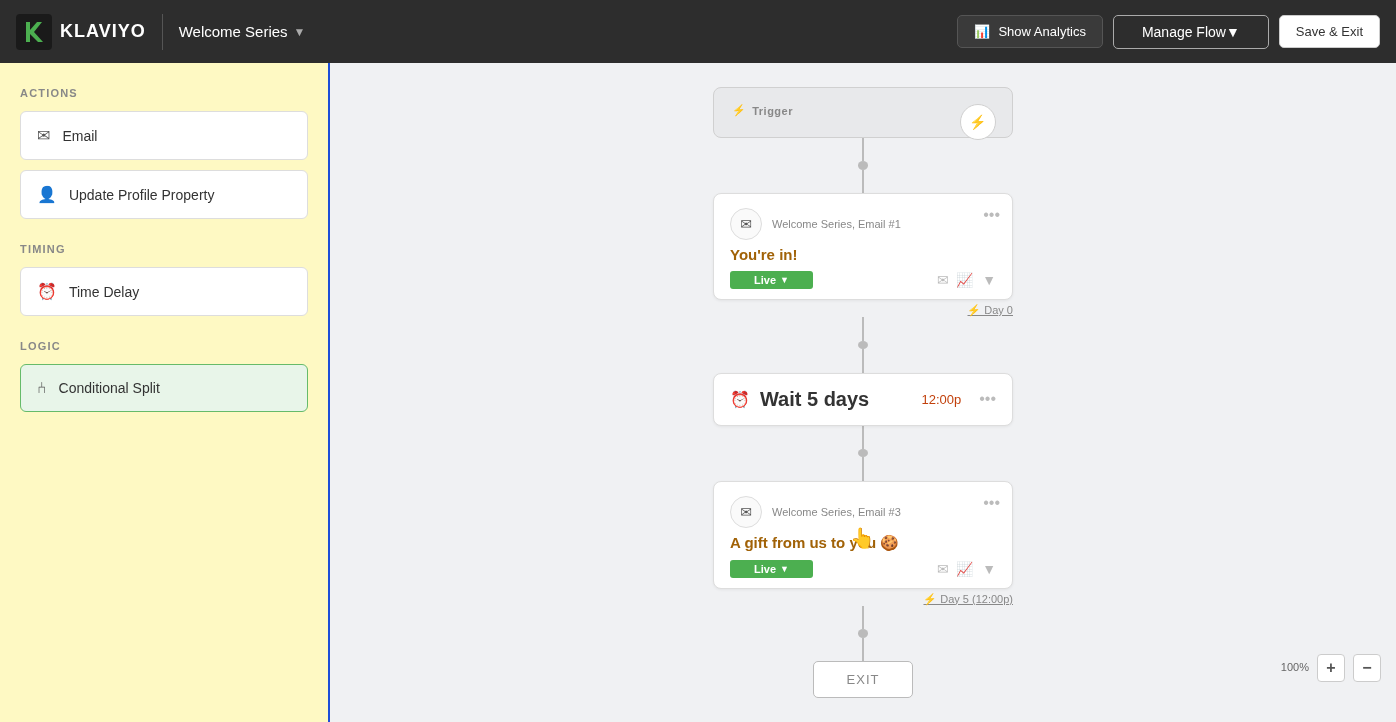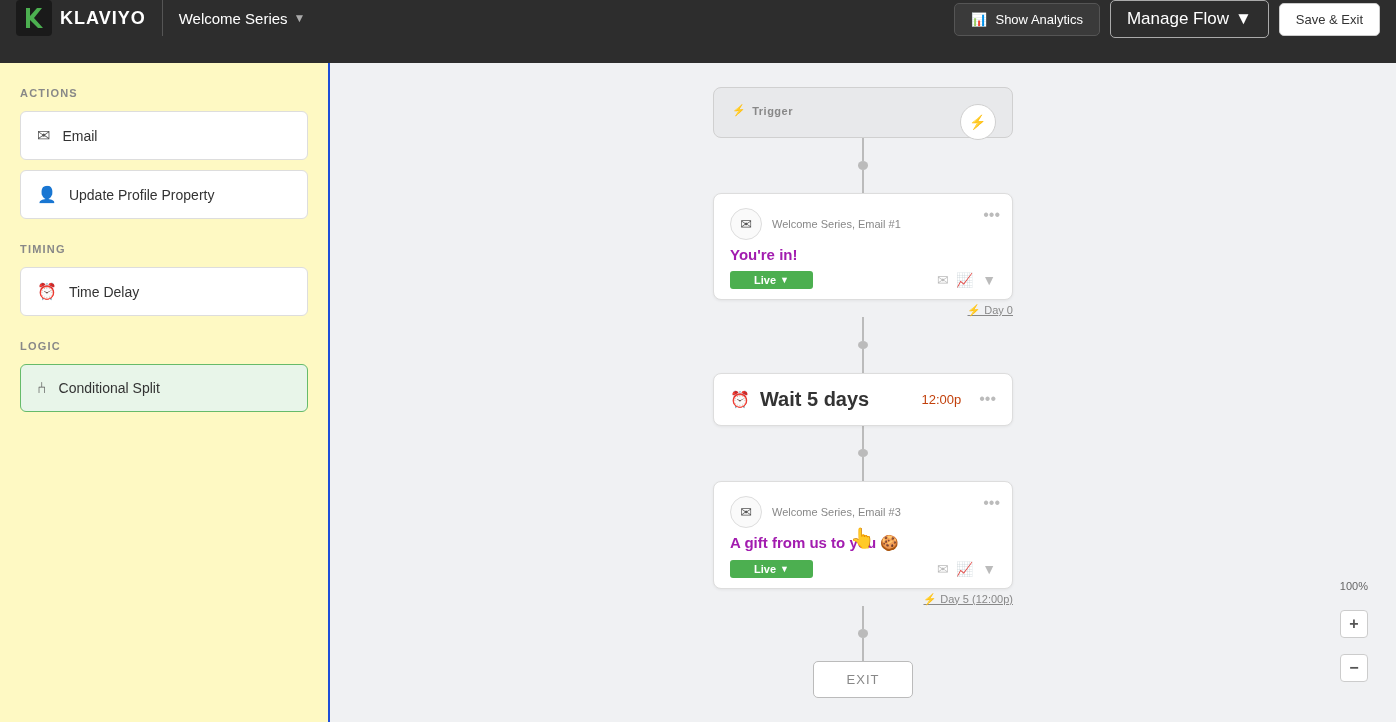--- a/index.html
+++ b/index.html
@@ -1,40 +1,40 @@
 <!DOCTYPE html>
 <html><head>
   <meta charset="utf-8">
   <style>
     * { box-sizing: border-box; margin: 0; padding: 0; }
     body { font-family: -apple-system, BlinkMacSystemFont, 'Segoe UI', sans-serif; background: #f4f5f7; height: 722px; overflow: hidden; }
 
     
     .header {
-      display: flex; align-items: flex-start; justify-content: space-between;
+      display: flex; align-items: center; justify-content: space-between;
       background: #2d2d2d; height: 63px; padding: 0 16px;
       position: fixed; top: 0; left: 0; right: 0; z-index: 100;
     }
     .header-left { display: flex; align-items: center; gap: 16px; }
     .logo { display: flex; align-items: center; gap: 8px; cursor: pointer; }
     .logo-icon { width: 36px; height: 36px; }
     .logo-text { color: white; font-size: 18px; font-weight: 700; letter-spacing: 1px; }
     .divider-v { width: 1px; height: 36px; background: #555; }
     .flow-name { color: white; font-size: 15px; font-weight: 500; display: flex; align-items: center; gap: 6px; cursor: pointer; }
     .flow-name-caret { color: #aaa; font-size: 12px; }
     .header-right { display: flex; align-items: center; gap: 10px; }
     .btn-analytics {
       display: flex; align-items: center; gap: 8px;
       background: #3a3a3a; border: 1px solid #555; color: white;
       padding: 8px 16px; border-radius: 5px; font-size: 13px; cursor: pointer;
     }
     .btn-manage {
-      display: flex; align-items: center; gap: 6px;
+      display: flex; align-items: center; gap: 0;
       background: transparent; border: 1px solid #aaa; color: white;
-      padding: 8px 16px; border-radius: 5px; font-size: 17px; cursor: pointer;
+      padding: 8px 28px; border-radius: 5px; font-size: 14px; cursor: pointer;
     }
     .btn-save {
       background: #fff; border: 1px solid #ccc; color: #333;
       padding: 8px 16px; border-radius: 5px; font-size: 13px; cursor: pointer; font-weight: 500;
     }
 
     
     .main { display: flex; margin-top: 63px; height: calc(722px - 63px); }
 
     
@@ -85,21 +85,21 @@
     }
 
     
     .flow-card {
       width: 300px; background: white; border: 1px solid #ddd;
       border-radius: 8px; padding: 14px 16px 10px;
       position: relative; box-shadow: 0 1px 3px rgba(0,0,0,0.06);
     }
     .flow-card-header { display: flex; align-items: center; gap: 10px; margin-bottom: 6px; }
     .flow-card-meta { font-size: 11px; color: #888; font-weight: 500; }
-    .flow-card-title { font-size: 15px; color: #a21caf; font-weight: 600; margin-bottom: 8px; }
+    .flow-card-title { font-size: 15px; color: #a16207; font-weight: 600; margin-bottom: 8px; }
     .flow-card-footer { display: flex; align-items: center; justify-content: space-between; margin-top: 4px; }
     .live-badge {
       display: flex; align-items: center; gap: 4px;
       background: #4caf50; color: white; font-size: 11px; font-weight: 600;
       padding: 3px 24px; border-radius: 3px; cursor: pointer;
     }
     .live-caret { font-size: 9px; }
     .card-actions { display: flex; align-items: center; gap: 8px; color: #bbb; font-size: 14px; }
     .card-menu { position: absolute; top: 12px; right: 12px; color: #bbb; font-size: 16px; cursor: pointer; }
     .day-label { font-size: 11px; color: #888; text-align: right; margin-top: 4px; display: flex; align-items: center; justify-content: flex-end; gap: 4px; text-decoration: underline; }
@@ -117,22 +117,22 @@
 
     
     .exit-card {
       width: 100px; border: 1px solid #bbb; border-radius: 5px;
       text-align: center; padding: 10px; font-size: 13px; color: #888;
       background: white; font-weight: 500; letter-spacing: 1px;
     }
 
     
     .zoom-controls {
-      position: fixed; right: 28px; bottom: 40px;
-      display: flex; flex-direction: column; align-items: center; gap: 16px;
+      position: fixed; right: 15px; bottom: 40px;
+      display: flex; align-items: center; gap: 8px;
     }
     .zoom-label { font-size: 11px; color: #666; margin-bottom: 2px; }
     .zoom-btn {
       width: 28px; height: 28px; background: white; border: 1px solid #ccc;
       border-radius: 4px; display: flex; align-items: center; justify-content: center;
       cursor: pointer; font-size: 16px; color: #555; font-weight: bold;
     }
 
     
     .icon-circle {

